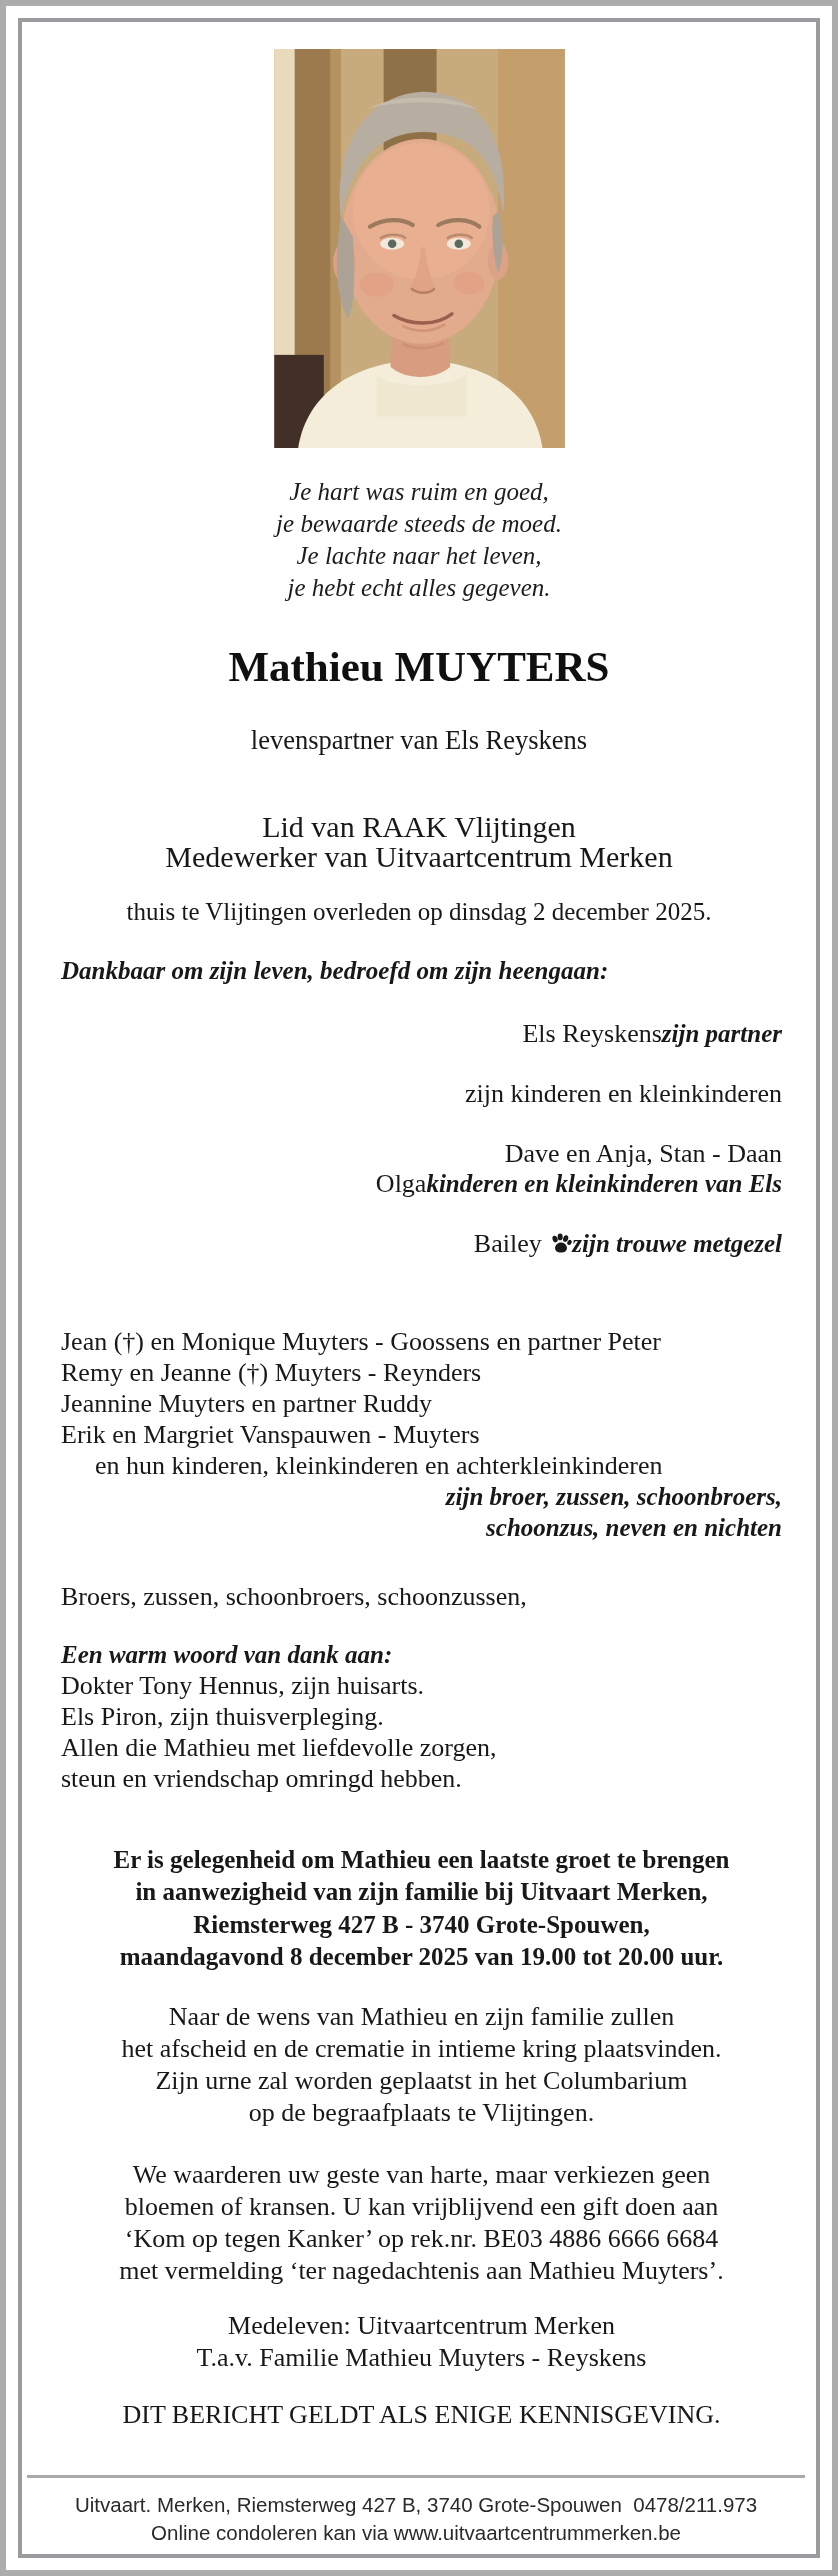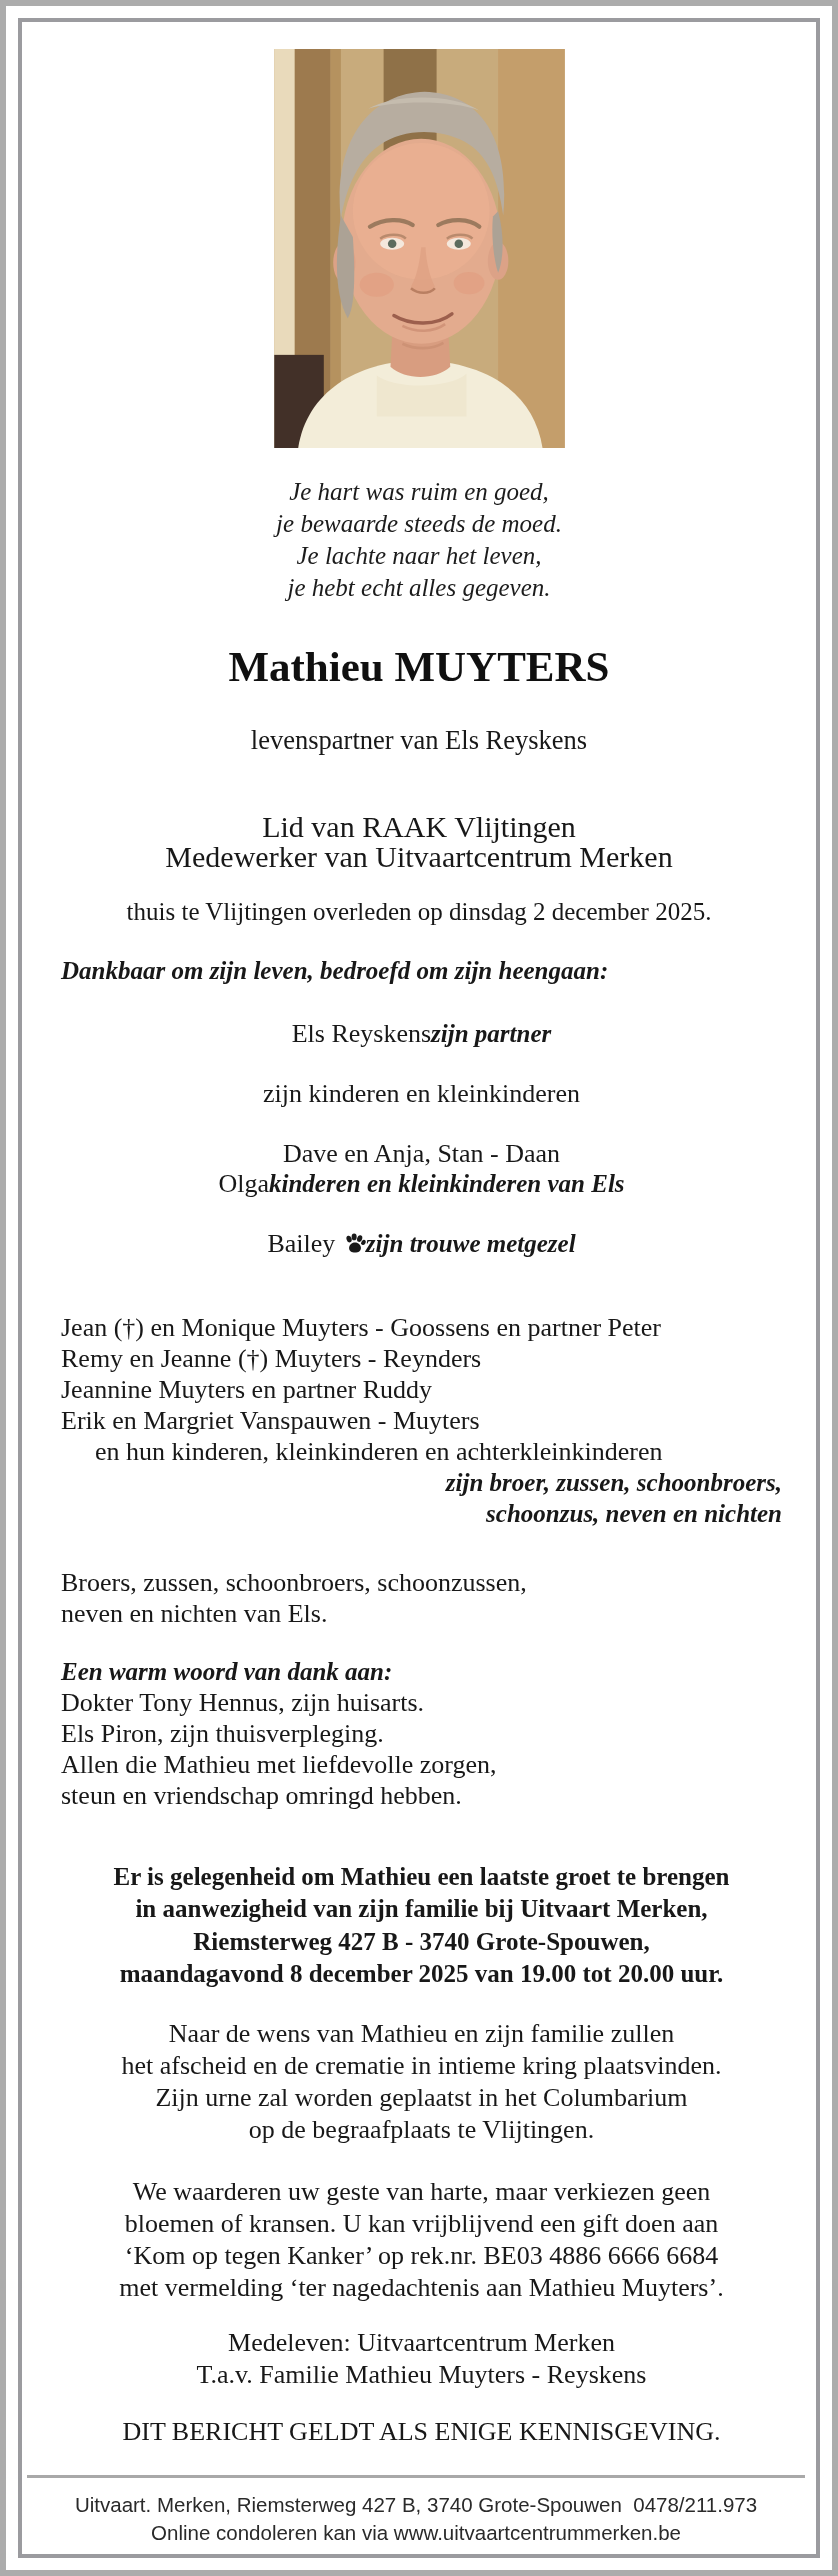--- a/index.html
+++ b/index.html
@@ -60,30 +60,30 @@
   .content { padding: 0 34px 0 39px; font-size: 26px; }
   .mourning-intro {
     margin-top: 28px;
     font-weight: bold;
     font-style: italic;
     font-size: 25px;
     line-height: 31px;
   }
   .fam-row {
     display: flex;
-    justify-content: center;
+    justify-content: flex-end;
     align-items: baseline;
     line-height: 30px;
   }
   .fam-row .role { font-weight: bold; font-style: italic; font-size: 25px; }
   .mt39 { margin-top: 33px; }
   .mt35 { margin-top: 30px; }
   .mt0  { margin-top: 0; }
   .left-line { line-height: 31px; }
-  .siblings { margin-top: 53px; font-family: Liberation Serif, serif; }
+  .siblings { margin-top: 67px; font-family: Liberation Serif, serif; }
   .indent { padding-left: 34px; }
   .right-italic {
     text-align: right;
     font-weight: bold;
     font-style: italic;
     font-size: 25px;
   }
   .els-family { margin-top: 38px; }
   .thanks { margin-top: 26.5px; }
   .thanks-intro { font-weight: bold; font-style: italic; font-size: 25px; }
@@ -214,21 +214,20 @@
         <div class="left-line">Remy en Jeanne (†) Muyters - Reynders</div>
         <div class="left-line">Jeannine Muyters en partner Ruddy</div>
         <div class="left-line">Erik en Margriet Vanspauwen - Muyters</div>
         <div class="left-line indent">en hun kinderen, kleinkinderen en achterkleinkinderen</div>
         <div class="left-line right-italic">zijn broer, zussen, schoonbroers,</div>
         <div class="left-line right-italic">schoonzus, neven en nichten</div>
       </div>
 
       <div class="els-family">
         <div class="left-line">Broers, zussen, schoonbroers, schoonzussen,</div>
-        <div class="left-line">neven en nichten van Els.</div>
       </div>
 
       <div class="thanks">
         <div class="left-line thanks-intro">Een warm woord van dank aan:</div>
         <div class="left-line">Dokter Tony Hennus, zijn huisarts.</div>
         <div class="left-line">Els Piron, zijn thuisverpleging.</div>
         <div class="left-line">Allen die Mathieu met liefdevolle zorgen,</div>
         <div class="left-line">steun en vriendschap omringd hebben.</div>
       </div>
 

